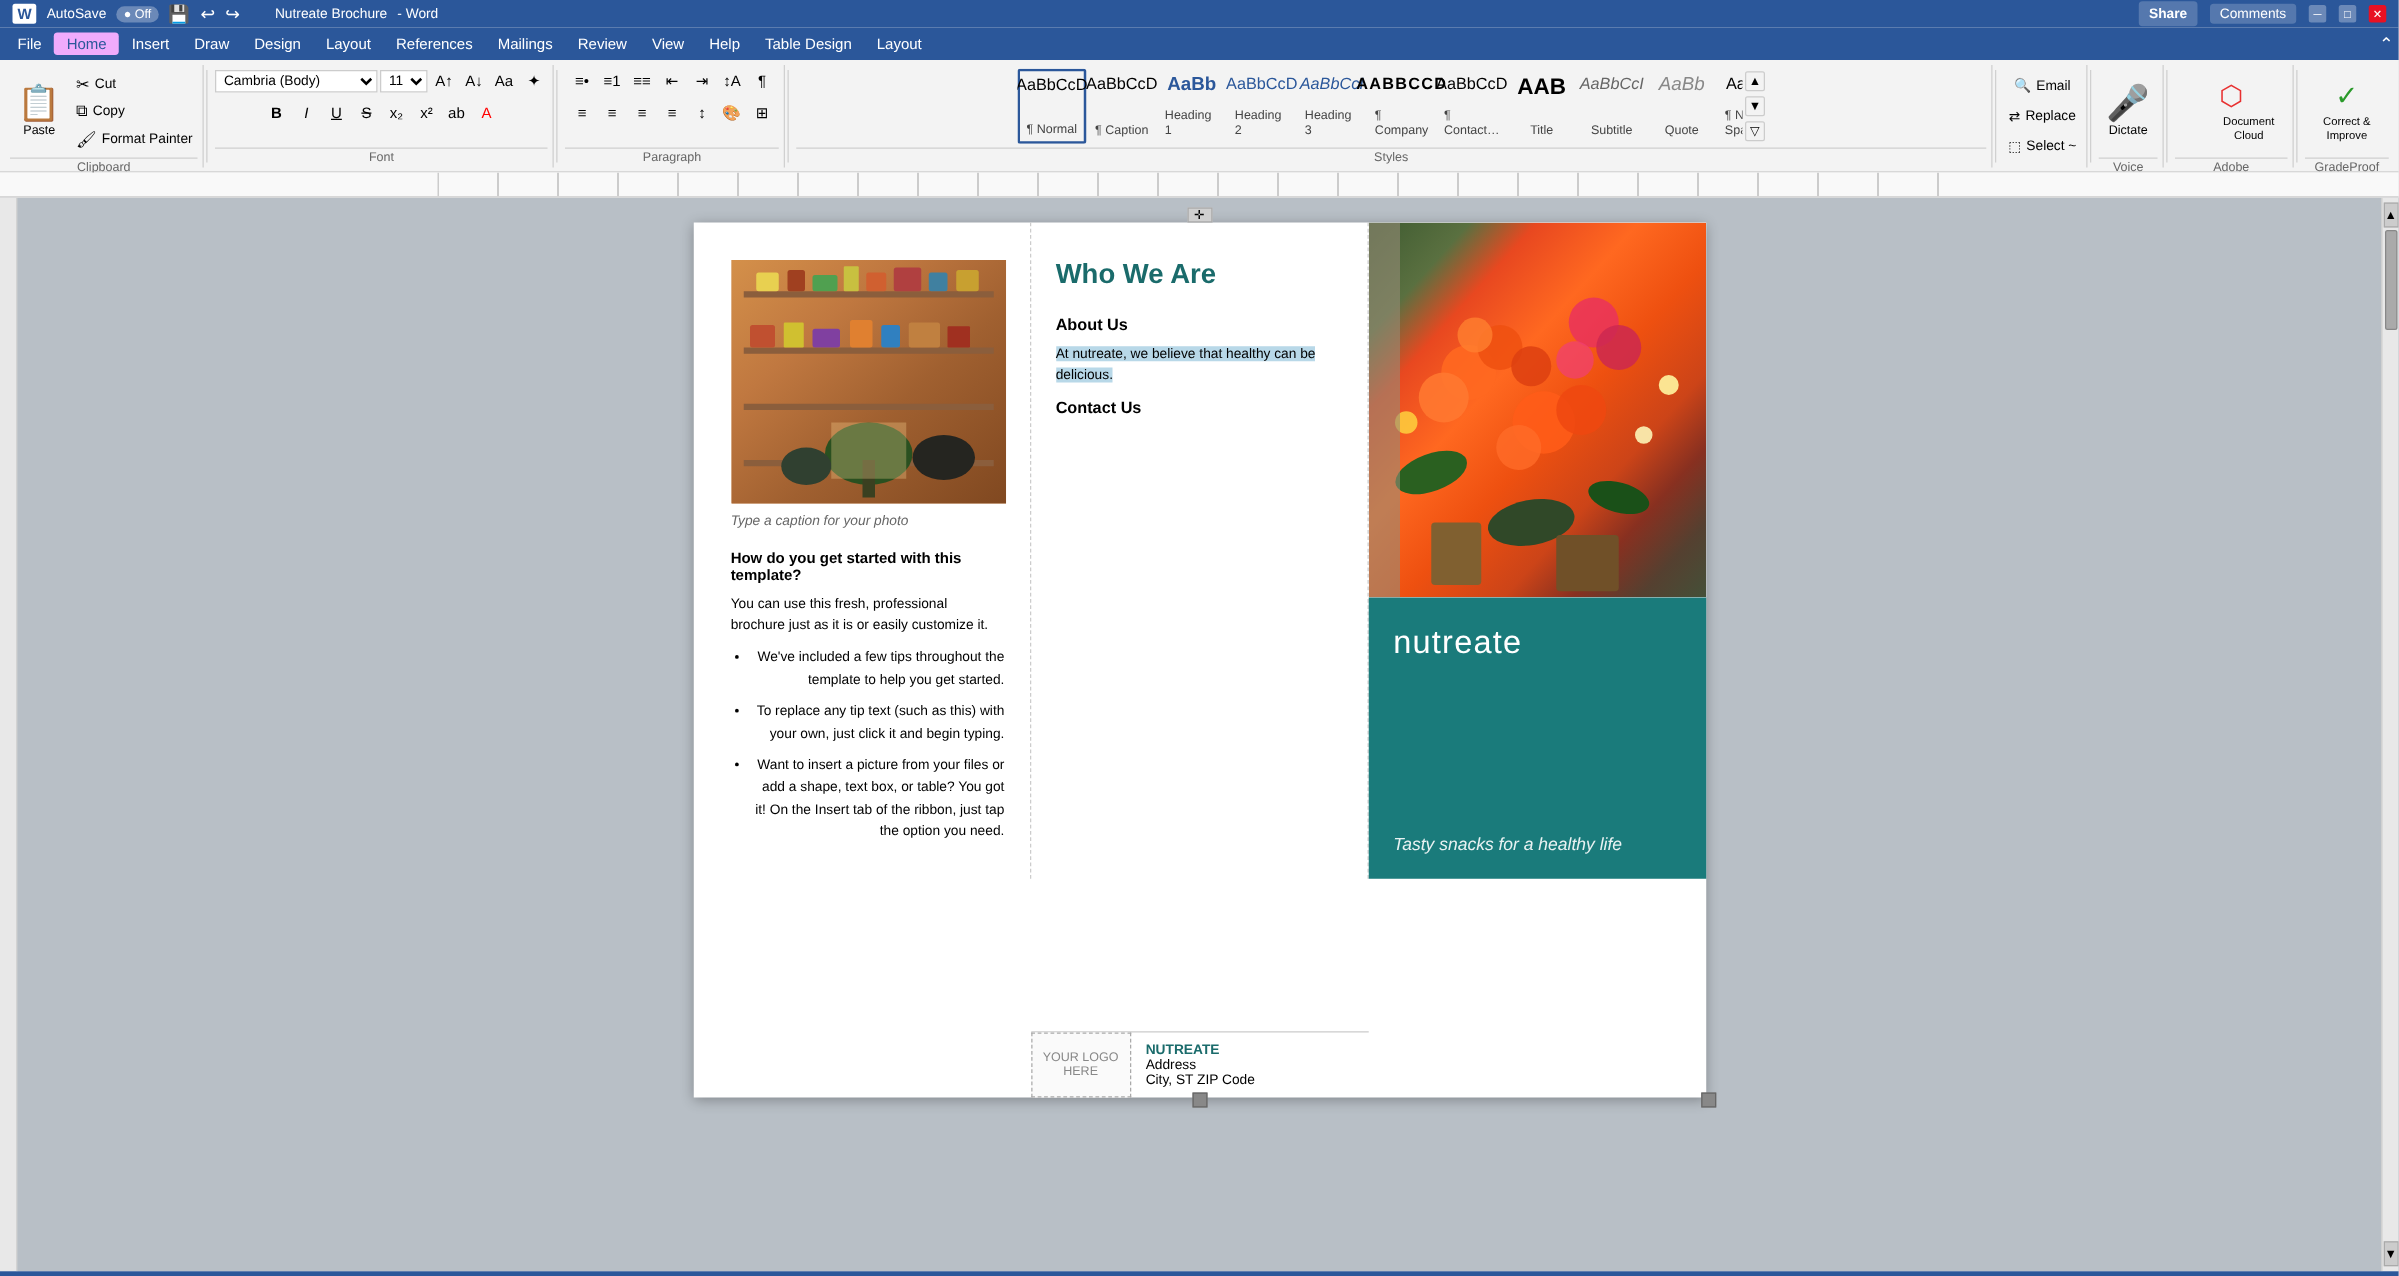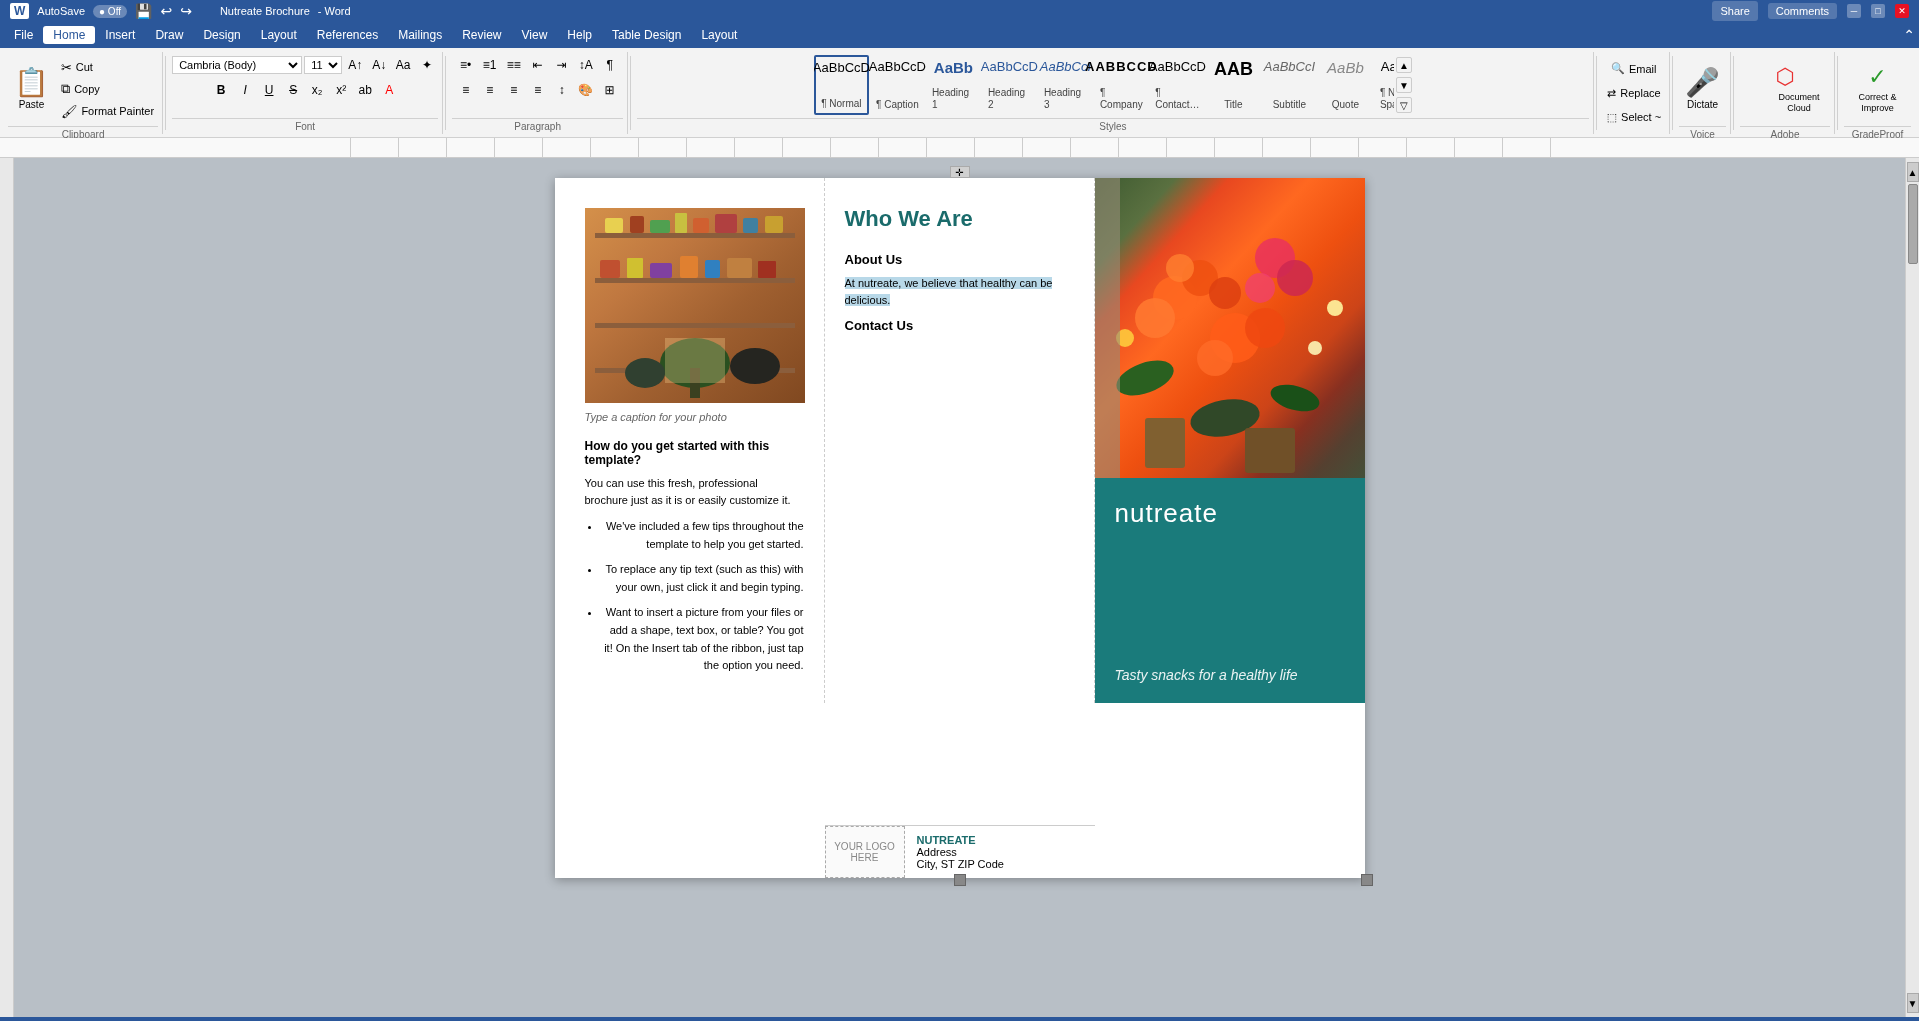--- a/index.html
+++ b/index.html
@@ -28,21 +28,21 @@
       display: flex;
       align-items: center;
       padding: 0 4px;
       font-size: 12px;
     }
     .menu-item {
       padding: 2px 10px;
       cursor: pointer;
       border-radius: 3px;
     }
-    .menu-item.active { background: #ffffff; color: #2b579a; }
+    .menu-item.active { background: #f0abfc; color: #2b579a; }
     .menu-bar-right { margin-left: auto; display: flex; align-items: center; gap: 10px; color: white; font-size: 12px; }
 
     
     .ribbon {
       background: #f3f3f3;
       border-bottom: 1px solid #d0d0d0;
       padding: 4px 4px 0 4px;
       min-height: 90px;
     }
     .font-row { display: flex; align-items: center; gap: 2px; }
@@ -360,21 +360,21 @@
 
     <span>AutoSave</span>
     <span style="background:rgba(255,255,255,0.3);border-radius:8px;padding:1px 6px;font-size:10px;cursor:pointer;">● Off</span>
     <span style="cursor:pointer;font-size:14px;">💾</span>
     <span style="cursor:pointer;font-size:14px;">↩</span>
     <span style="cursor:pointer;font-size:14px;">↪</span>
     <span style="margin-left:20px;">Nutreate Brochure</span>
     <span>- Word</span>
   </div>
   <div class="title-bar-right">
-    <span style="cursor:pointer;background:rgba(255,255,255,0.2);padding:4px 8px;border-radius:3px;">Share</span>
+    <span style="cursor:pointer;background:rgba(255,255,255,0.2);padding:4px 8px;border-radius:3px;font-weight:bold;">Share</span>
     <span style="cursor:pointer;background:rgba(255,255,255,0.2);padding:2px 8px;border-radius:3px;">Comments</span>
     <span class="win-btn" style="cursor:pointer;">─</span>
     <span class="win-btn" style="cursor:pointer;">□</span>
     <span class="win-btn" style="background:#e81123;cursor:pointer;">✕</span>
   </div>
 </div>
 
 <div class="menu-bar">
   <div class="menu-item">File</div>
   <div class="menu-item active">Home</div>

